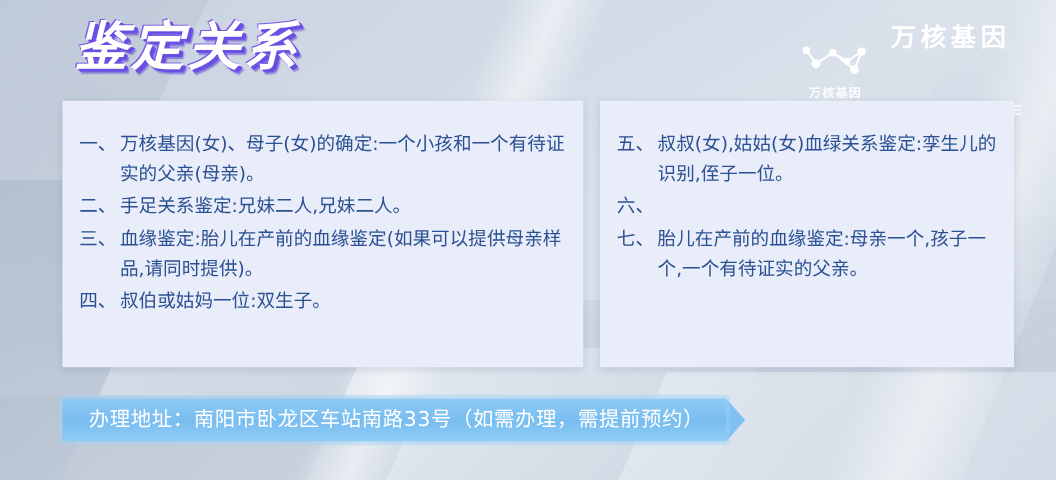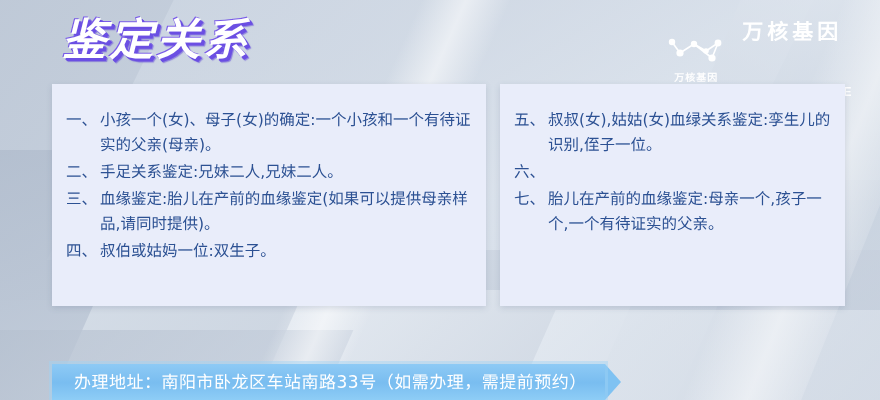--- a/index.html
+++ b/index.html
@@ -177,21 +177,21 @@
   }
   ul.items li .txt {
     flex: 1 1 auto;
     word-break: break-all;
   }
 
   
   .addr-wrap {
     position:absolute;
     left: 52px;
-    top: 364px;
+    top: 332px;
     height: 36px;
     display:flex;
     align-items:center;
   }
   .addr-bar {
     position:relative;
     height: 36px;
     padding: 0 18px 0 22px;
     display:flex;
     align-items:center;
@@ -262,21 +262,21 @@
       <span class="brand-cn">万核基因</span>
       <span class="brand-en">WAN HE GENE</span>
     </div>
   </div>
 
   <div class="panel panel-left">
     <div class="panel-inner">
       <ul class="items">
         <li>
           <span class="num">一、</span>
-          <span class="txt">小孩一个(女)、母子(女)的确定:一个小孩和一个有待证实的父亲(母亲)。</span>
+          <span class="txt">万核基因(女)、母子(女)的确定:一个小孩和一个有待证实的父亲(母亲)。</span>
         </li>
         <li>
           <span class="num">二、</span>
           <span class="txt">手足关系鉴定:兄妹二人,兄妹二人。</span>
         </li>
         <li>
           <span class="num">三、</span>
           <span class="txt">血缘鉴定:胎儿在产前的血缘鉴定(如果可以提供母亲样品,请同时提供)。</span>
         </li>
         <li>

